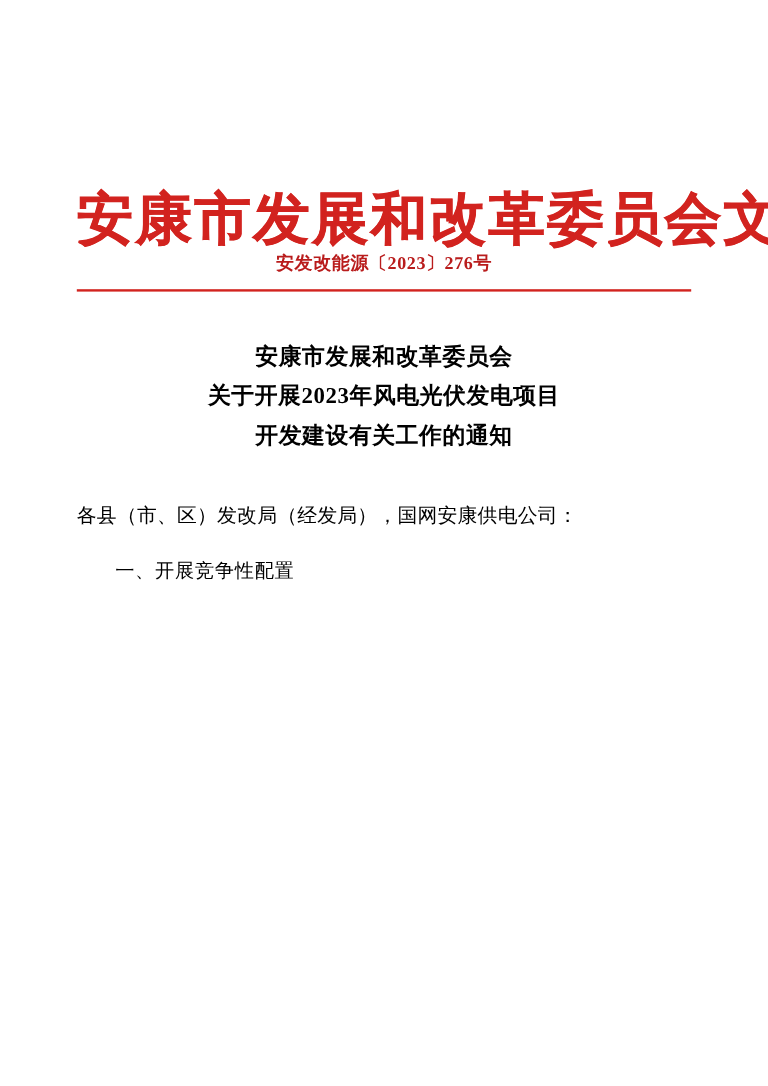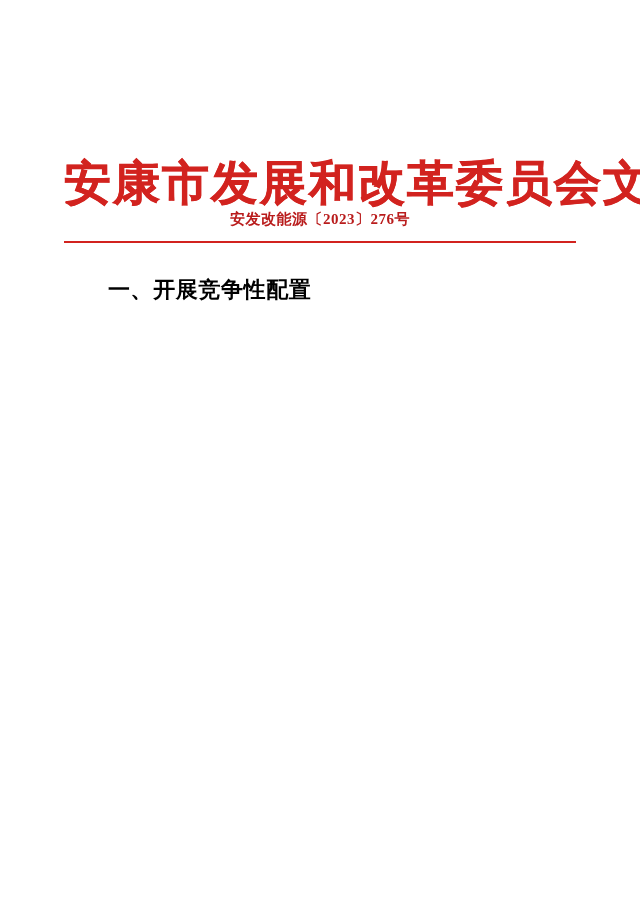--- a/index.html
+++ b/index.html
@@ -63,36 +63,42 @@
     letter-spacing: 0.2px;
   }
   .body-block p {
     margin: 0;
   }
   .indent {
     text-indent: 2em;
   }
   .section-heading {
     margin-top: 20px;
-    font-size: 22px;
-    font-weight: bold;
+    font-size: 16px;
+    font-weight: normal;
     text-indent: 2em;
     letter-spacing: 0.6px;
   }
 </style>
 </head>
 <body>
 
 <div class="page">
 
   <div class="masthead">安康市发展和改革委员会文件</div>
 
   <div class="doc-number">安发改能源〔2023〕276号</div>
 
   <div class="red-rule"></div>
 
+  <div class="title-block">
+    <div>安康市发展和改革委员会</div>
+    <div>关于开展2023年风电光伏发电项目</div>
+    <div>开发建设有关工作的通知</div>
+  </div>
 
   <div class="body-block">
+    <p>各县（市、区）发改局（经发局），国网安康供电公司：</p>
   </div>
 
   <div class="section-heading">一、开展竞争性配置</div>
 
 </div>
 
 </body></html>

